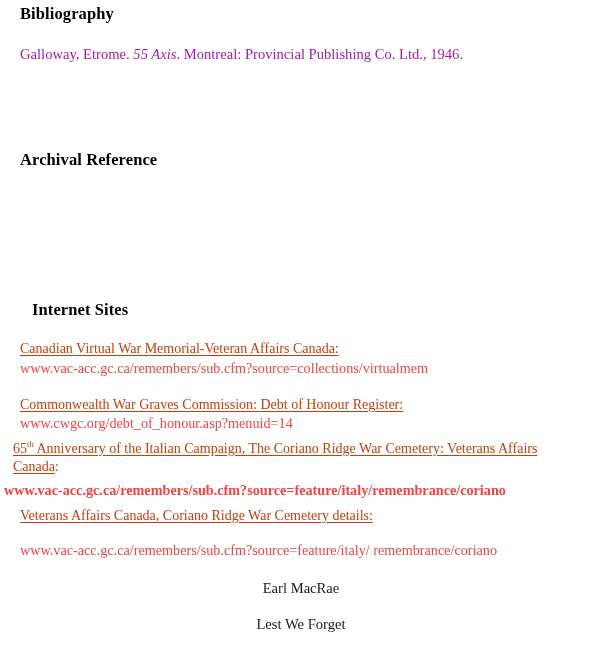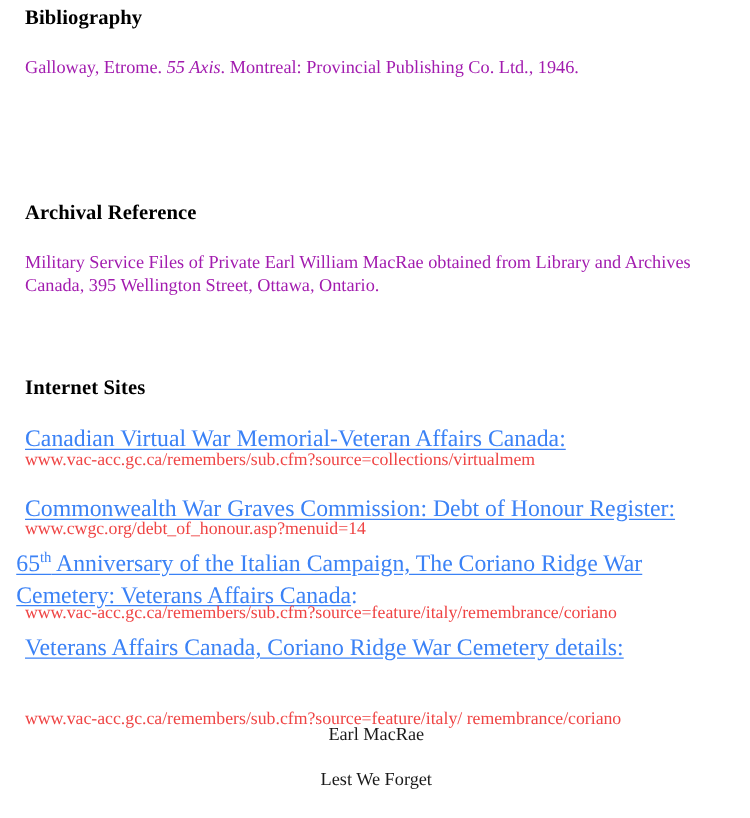--- a/index.html
+++ b/index.html
@@ -42,24 +42,24 @@
   }
 
   p.url-text {
     font-size: 14.2px;
     line-height: 1.28;
     margin: 0;
     color: #ef4444;
   }
 
   .link-title {
-    font-size: 19px;
+    font-size: 14px;
     line-height: 1.3;
     margin: 0;
-    color: #3b82f6;
+    color: #c2410c;
   }
   .link-title .u {
     text-decoration: underline;
     text-underline-offset: 1.5px;
   }
 
   .italic { font-style: italic; }
 
   sup {
     font-size: 0.62em;
@@ -74,55 +74,54 @@
     margin: 0;
   }
 
   
   .pos { position: absolute; }
 
   #heading-bibliography   { left: 20px; top: 5px;   }
   #entry-galloway         { left: 20px; top: 45px;  width: 560px; }
   #entry-horn             { left: 20px; top: 79px;  width: 562px; }
 
-  #heading-archival       { left: 20px; top: 161px; }
+  #heading-archival       { left: 20px; top: 151px; }
   #entry-archival         { left: 20px; top: 201px; width: 540px; }
 
-  #heading-internet       { left: 20px; top: 301px; }
+  #heading-internet       { left: 32px; top: 301px; }
 
   #link-title-1           { left: 20px; top: 340px; }
   #link-url-1             { left: 20px; top: 359px; }
 
   #link-title-2           { left: 20px; top: 396px; }
   #link-url-2             { left: 20px; top: 414px; }
 
   #link-title-3           { left: 13px; top: 440px; width: 560px; }
-  #link-url-3             { left: 20px; top: 481px; }
+  #link-url-3             { left: 4px; top: 481px; font-weight: bold; }
 
   #link-title-4           { left: 20px; top: 507px; text-align: center; }
-  #link-url-4             { left: 20px; top: 566px; }
+  #link-url-4             { left: 20px; top: 541px; }
 
   #signature-name         { left: 0; top: 579px; width: 602px; }
   #signature-motto        { left: 0; top: 615px; width: 602px; }
 </style>
 </head>
 <body>
 
 <div class="page">
 
   <h2 class="section-heading pos" id="heading-bibliography">Bibliography</h2>
 
   <p class="body-text pos" id="entry-galloway">
     <span>Galloway, Etrome. </span><span class="italic">55 Axis</span><span>. Montreal: Provincial Publishing Co. Ltd., 1946.</span>
   </p>
 
 
   <h2 class="section-heading pos" id="heading-archival">Archival Reference</h2>
 
-  <p class="body-text pos" id="entry-archival">Military Service Files of Private Earl William MacRae obtained from Library and Archives Canada, 395 Wellington Street, Ottawa, Ontario.</p>
 
   <h2 class="section-heading pos" id="heading-internet">Internet Sites</h2>
 
   <p class="link-title pos" id="link-title-1">
     <span class="u">Canadian Virtual War Memorial-Veteran Affairs Canada:</span>
   </p>
   <p class="url-text pos" id="link-url-1">www.vac-acc.gc.ca/remembers/sub.cfm?source=collections/virtualmem</p>
 
   <p class="link-title pos" id="link-title-2">
     <span class="u">Commonwealth War Graves Commission: Debt of Honour Register:</span>

